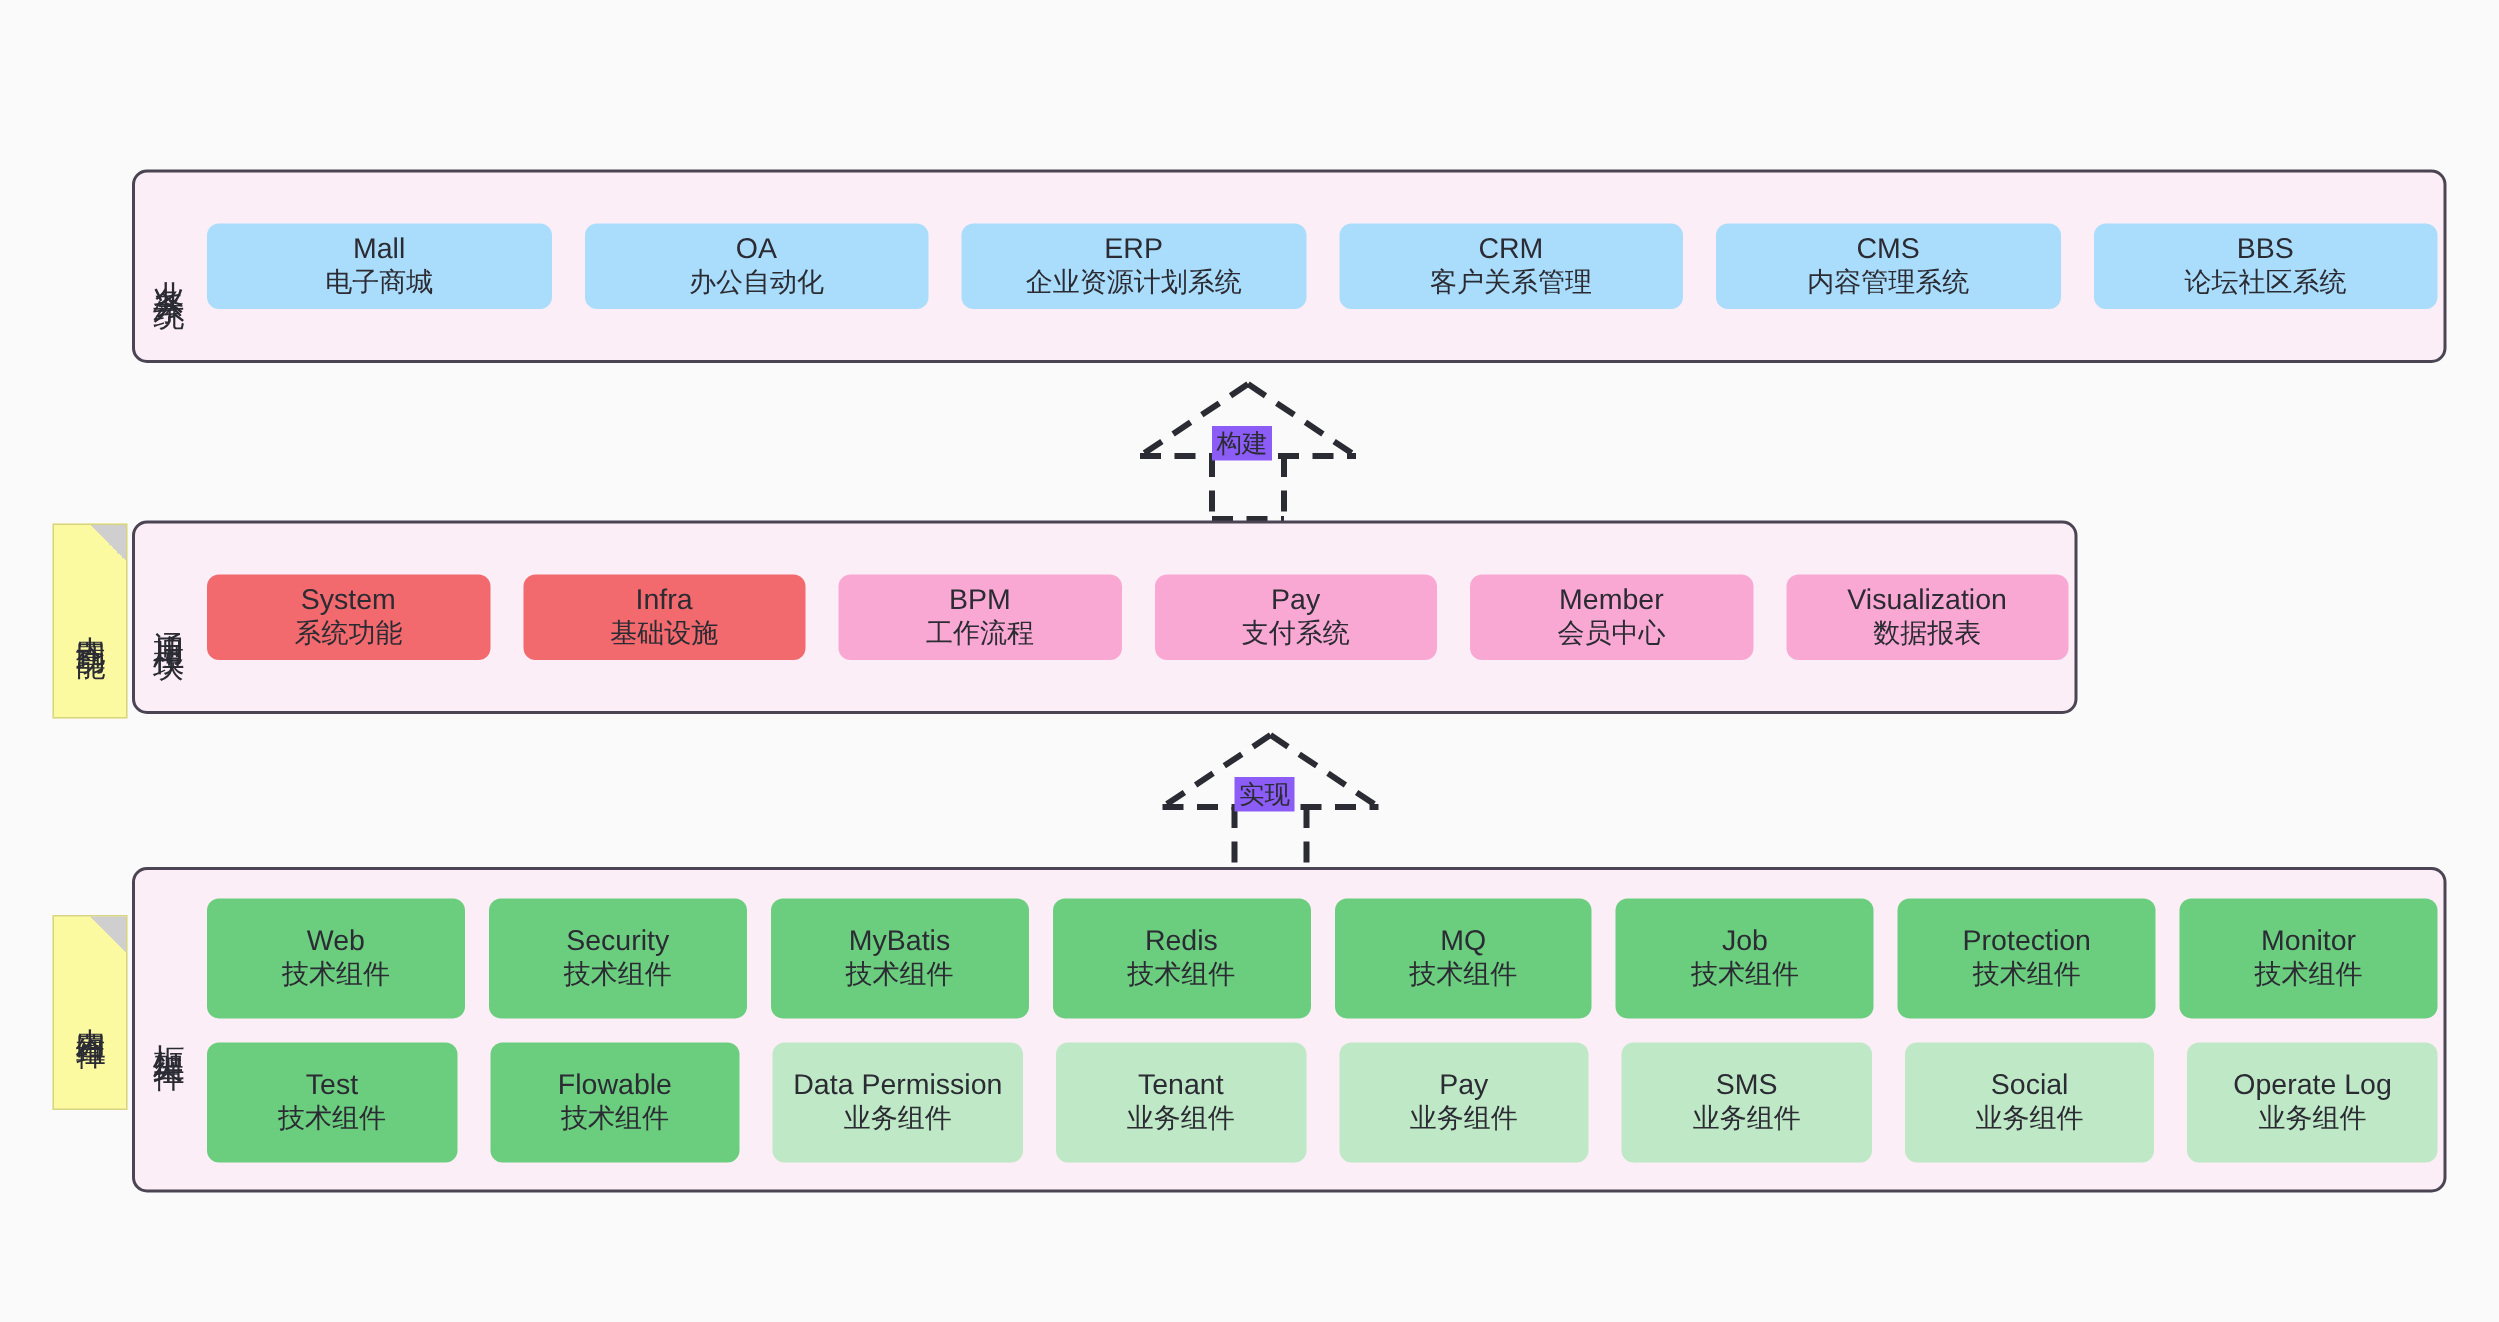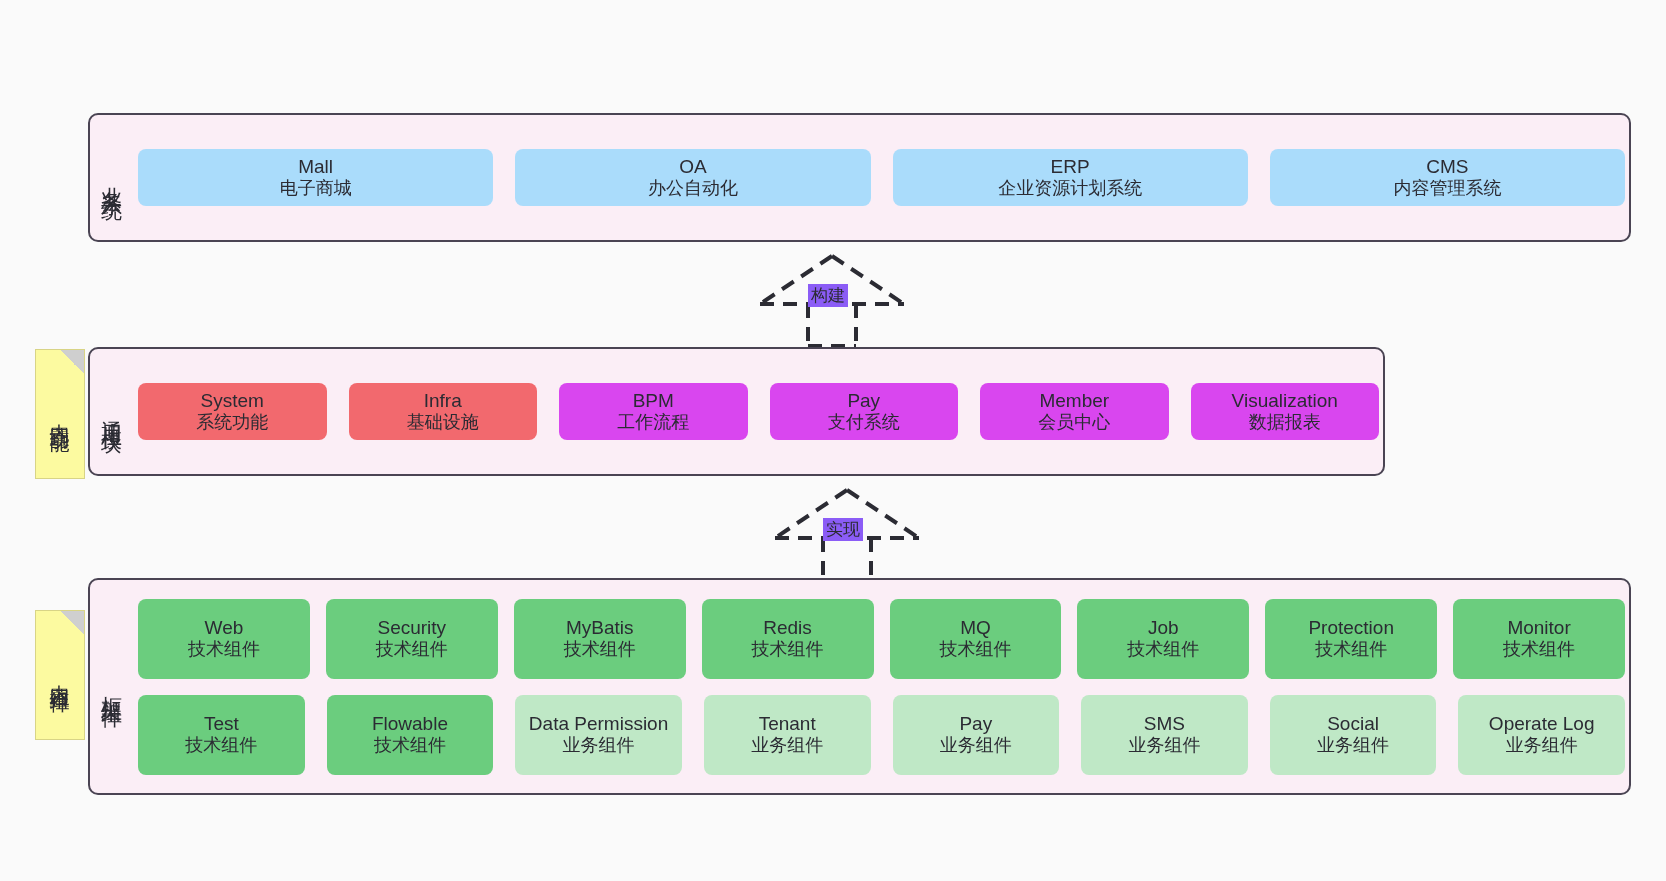--- a/index.html
+++ b/index.html
@@ -63,21 +63,21 @@
     color: #2b2b33;
     line-height: 1.22;
     padding: 6px 4px;
   }
   .card .en { font-size: 19px; }
   .card .cn { font-size: 18px; }
 
   
   .c-blue      { background: #aadcfb; }
   .c-red       { background: #f2696e; }
-  .c-pink      { background: #d946ef; }
+  .c-pink      { background: #f9a8d4; }
   .c-green     { background: #6bcd7e; }
   .c-lgreen    { background: #bfe8c6; }
 
   
   .note {
     position: absolute;
     background: #fcfaa0;
     border: 1px solid #d8d486;
     display: flex;
     align-items: center;
@@ -123,22 +123,30 @@
         </div>
         <div class="card c-blue">
           <span class="en">OA</span>
           <span class="cn">办公自动化</span>
         </div>
         <div class="card c-blue">
           <span class="en">ERP</span>
           <span class="cn">企业资源计划系统</span>
         </div>
         <div class="card c-blue">
+          <span class="en">CRM</span>
+          <span class="cn">客户关系管理</span>
+        </div>
+        <div class="card c-blue">
           <span class="en">CMS</span>
           <span class="cn">内容管理系统</span>
+        </div>
+        <div class="card c-blue">
+          <span class="en">BBS</span>
+          <span class="cn">论坛社区系统</span>
         </div>
       </div>
     </div>
   </div>
 
   <div class="connector" style="left:752px; top:248px; width:160px; height:102px;">
     <svg width="160" height="102" viewBox="0 0 160 102">
       <path d="M80 8 L152 56 M80 8 L8 56" fill="none" stroke="#2b2b33" stroke-width="4" stroke-dasharray="14,9" stroke-linecap="butt"></path>
       <path d="M8 56 L152 56" fill="none" stroke="#2b2b33" stroke-width="4" stroke-dasharray="14,9"></path>
       <path d="M56 56 L56 98 M104 56 L104 98 M56 98 L104 98" fill="none" stroke="#2b2b33" stroke-width="4" stroke-dasharray="14,9"></path>

